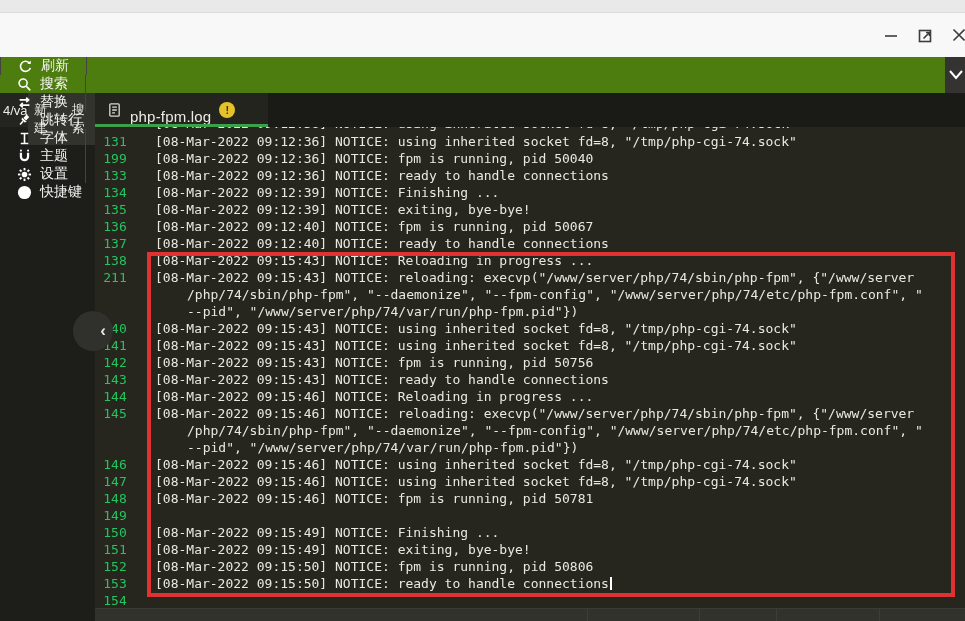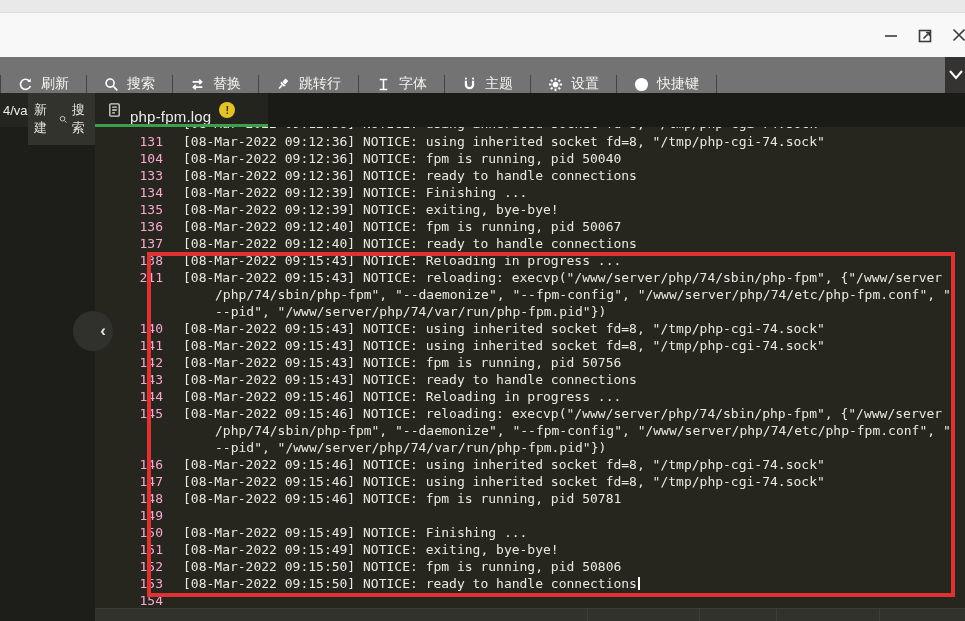--- a/index.html
+++ b/index.html
@@ -9,21 +9,21 @@
 
   
   .strip-top { height:13px; background:#e9e9e9; border-bottom:1px solid #dcdcdc; }
   .titlebar { height:44px; background:#f8f8f8; position:relative; }
   .win-controls { position:absolute; right:2px; top:0; height:44px; display:flex; align-items:center; gap:10px; }
   .win-btn { width:24px; height:24px; display:flex; align-items:center; justify-content:center; cursor:default; }
   .win-btn svg { stroke:#3c3c3c; fill:none; stroke-width:1.6; }
   .win-btn.close { margin-right:-8px; }
 
   
-  .toolbar { height:36px; background:#737373; display:flex; align-items:flex-end; position:relative; }
+  .toolbar { height:36px; background:#4d7c0f; display:flex; align-items:flex-start; position:relative;flex-direction:column; }
   .tb-btn { display:flex; align-items:center; gap:8px; padding:0 17px; color:#f5f5f3;
             font-size:14px; border-right:1px solid #454342; cursor:default; }
   .tb-btn:first-child { border-left:1px solid #454342; margin-left:0; }
   .tb-btn .ticon { display:flex; align-items:center; }
   .tb-btn svg { stroke:#ffffff; fill:none; stroke-width:1.7; }
   .tb-caret { position:absolute; right:0; top:0; width:20px; height:36px; background:#343332;
               display:flex; align-items:center; justify-content:flex-start; padding-left:3px; }
   .tb-caret svg { stroke:#fff; fill:none; stroke-width:2; }
 
   
@@ -46,21 +46,21 @@
   .tab-title { color:#ecece6; font-size:15px; letter-spacing:.2px;margin-top:12px; }
   .tab-underline { position:absolute; left:0; bottom:0; width:100%; height:3px; background:#3c9f49; }
   .tab svg.doc { stroke:#d8d8d2; fill:none; stroke-width:1.4; }
   .warn-badge { width:16px; height:16px; border-radius:50%; background:#e6c229; color:#3a3a1e;
                 font-size:11px; font-weight:bold; display:flex; align-items:center; justify-content:center; }
 
   
   .editor { height:481px; background:#26261f; overflow:hidden; position:relative; }
   .row { display:flex; height:17px; line-height:17px;
          font-family:"DejaVu Sans Mono", monospace; font-size:13px; }
-  .gutter { flex:0 0 52px; width:52px; text-align:right; padding-right:12px; color:#f9a8d4;margin-left:28px; }
+  .gutter { flex:0 0 52px; width:52px; text-align:center; padding-right:12px; color:#22c55e; }
   .text { white-space:pre; color:#e9e9e1; padding-left:8px; }
   .row.cont .text { padding-left:40px; }
   .row.partial { height:6px; overflow:hidden; }
   .row.partial .text { margin-top:-12px; }
   .cursor { display:inline-block; width:2px; height:13px; background:#ffffff;
             vertical-align:-2px; margin-left:1px; }
 
   
   .red-box { position:absolute; left:147px; top:252px; width:808px; height:345px;
              border:4px solid #e03232; pointer-events:none; z-index:6; }
@@ -233,21 +233,21 @@
         <div>
             <div class="row partial">
               <span class="gutter"></span>
               <span class="text">[08-Mar-2022 09:12:36] NOTICE: using inherited socket fd=8, "/tmp/php-cgi-74.sock"</span>
             </div>
             <div class="row">
               <span class="gutter">131</span>
               <span class="text">[08-Mar-2022 09:12:36] NOTICE: using inherited socket fd=8, "/tmp/php-cgi-74.sock"</span>
             </div>
             <div class="row">
-              <span class="gutter">104</span>
+              <span class="gutter">199</span>
               <span class="text">[08-Mar-2022 09:12:36] NOTICE: fpm is running, pid 50040</span>
             </div>
             <div class="row">
               <span class="gutter">133</span>
               <span class="text">[08-Mar-2022 09:12:36] NOTICE: ready to handle connections</span>
             </div>
             <div class="row">
               <span class="gutter">134</span>
               <span class="text">[08-Mar-2022 09:12:39] NOTICE: Finishing ...</span>
             </div>

